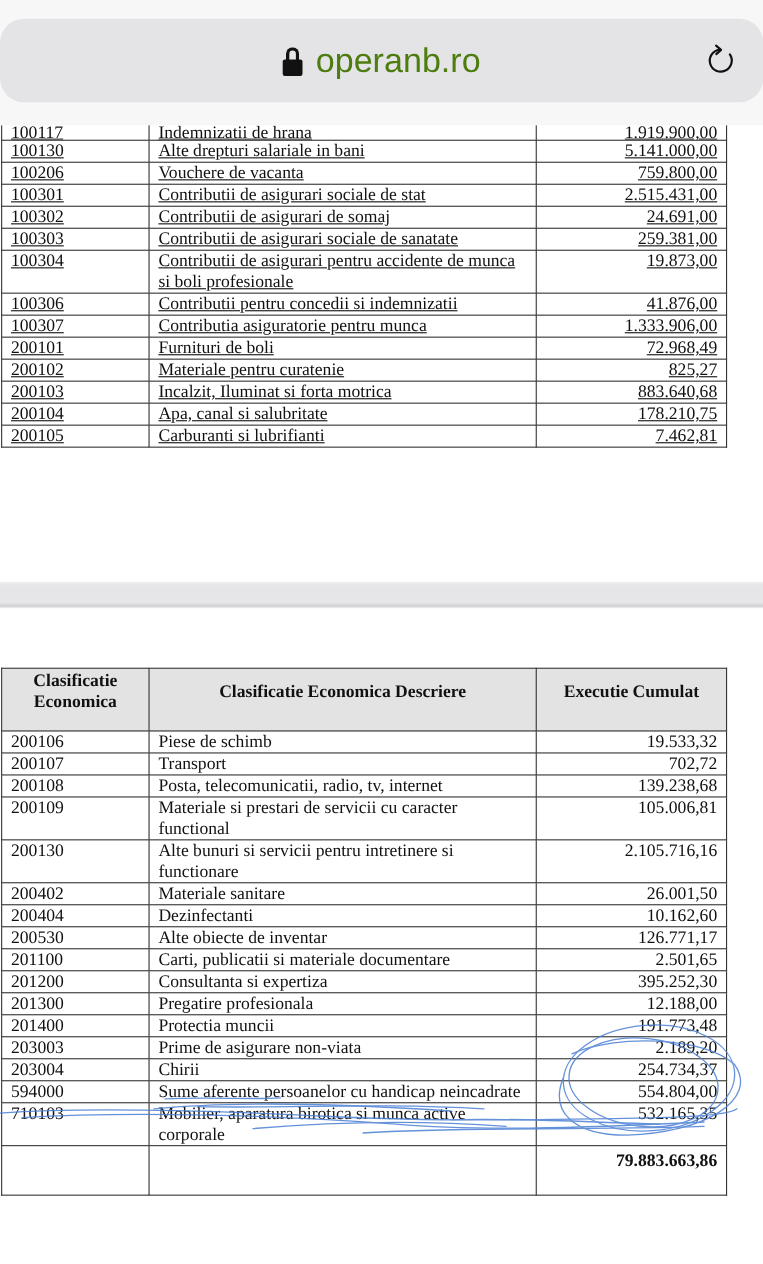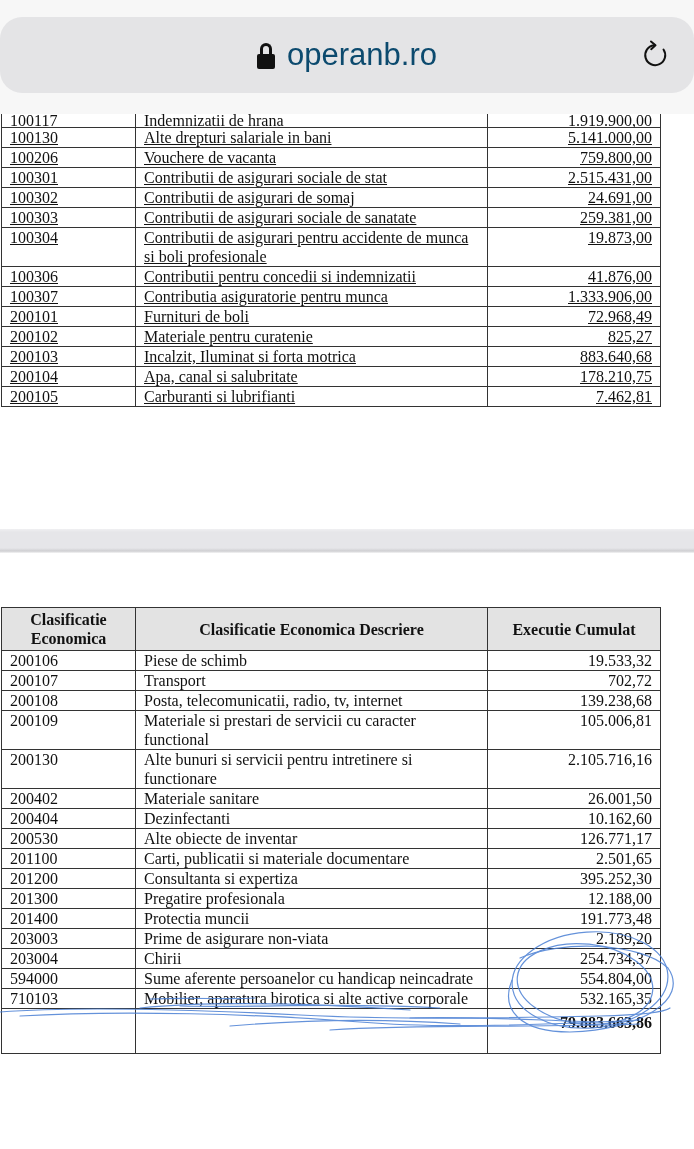--- a/index.html
+++ b/index.html
@@ -10,21 +10,21 @@
   }
   
   .topbar { position:absolute; left:0; top:0; width:694px; height:114px; background:#f7f7f7; }
   .urlbar {
     position:absolute; left:0; top:17px; width:694px; height:76px;
     background:#e4e4e6; border-radius:22px;
   }
   .url {
     position:absolute; left:0; right:0; top:0; height:76px;
     display:flex; align-items:center; justify-content:center; gap:12px;
-    font-family:"Liberation Sans", sans-serif; font-size:31px; color:#0c4a6e;
+    font-family:"Liberation Sans", sans-serif; font-size:31px; color:#4d7c0f;
   }
   .lock { width:18px; height:26px; position:relative; margin-top:2px; }
   .lock .shackle { position:absolute; left:3px; top:0; width:12px; height:14px;
     border:3px solid #111; border-bottom:none; border-radius:7px 7px 0 0; box-sizing:border-box; }
   .lock .body { position:absolute; left:0; top:11px; width:18px; height:15px; background:#111; border-radius:2px; }
   .reload { position:absolute; right:22px; top:23px; width:30px; height:30px; }
 
   
   table.doc { position:absolute; left:1px; border-collapse:collapse; table-layout:fixed; width:659px; }
   table.doc td, table.doc th {
@@ -150,21 +150,21 @@
 <div class="separator"></div>
 
 <table class="doc" id="table-bottom">
   <colgroup>
       <col class="c1">
       <col class="c2">
       <col class="c3">
     </colgroup>
   <thead>
     <tr>
-      <th style="padding:2px 20px 2px;">Clasificatie Economica</th>
+      <th style="padding:2px 20px 16px;">Clasificatie Economica</th>
       <th>Clasificatie Economica Descriere</th>
       <th>Executie Cumulat</th>
     </tr>
   </thead>
   <tbody id="bottom-body">
       <tr>
         <td class="code">200106</td>
         <td>Piese de schimb</td>
         <td class="amt">19.533,32</td>
       </tr>
@@ -233,21 +233,21 @@
         <td>Chirii</td>
         <td class="amt">254.734,37</td>
       </tr>
       <tr>
         <td class="code">594000</td>
         <td>Sume aferente persoanelor cu handicap neincadrate</td>
         <td class="amt">554.804,00</td>
       </tr>
       <tr>
         <td class="code">710103</td>
-        <td>Mobilier, aparatura birotica si alte active corporale</td>
+        <td>Mobilier, aparatura birotica si munca active corporale</td>
         <td class="amt">532.165,35</td>
       </tr>
       <tr class="total-row">
         <td></td>
         <td></td>
         <td class="amt">79.883.663,86</td>
       </tr>
     </tbody>
 </table>
 

